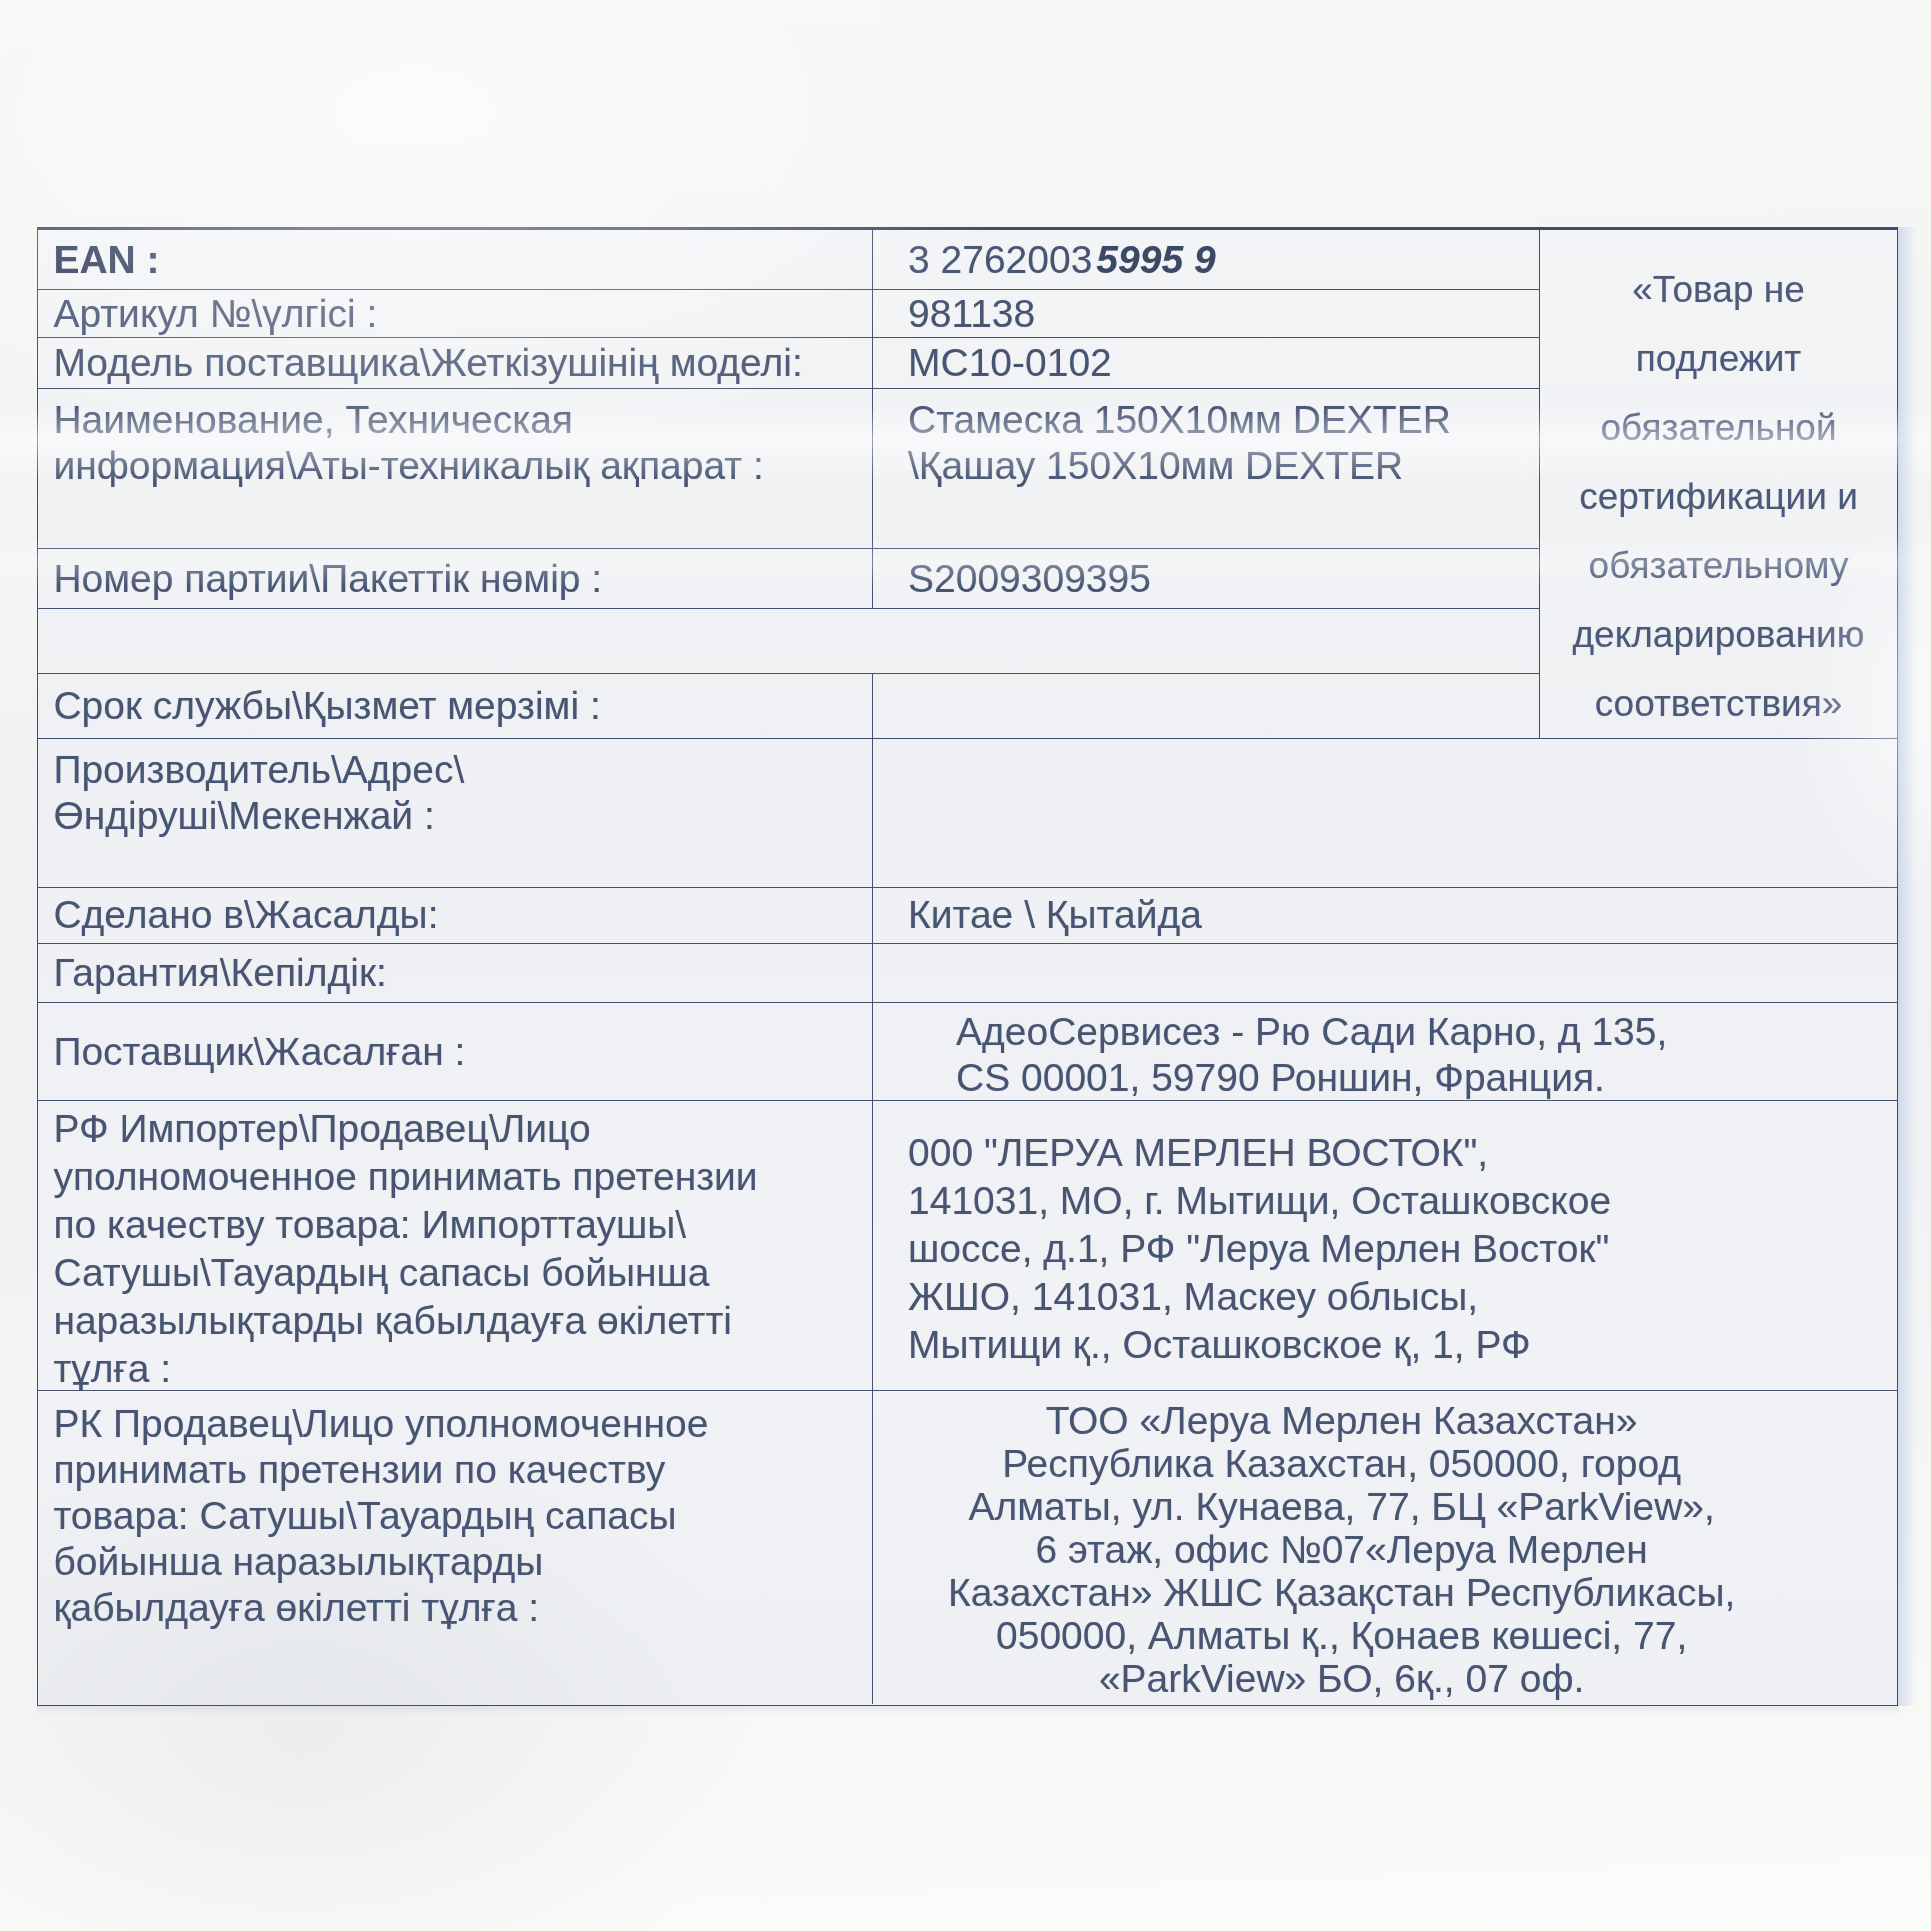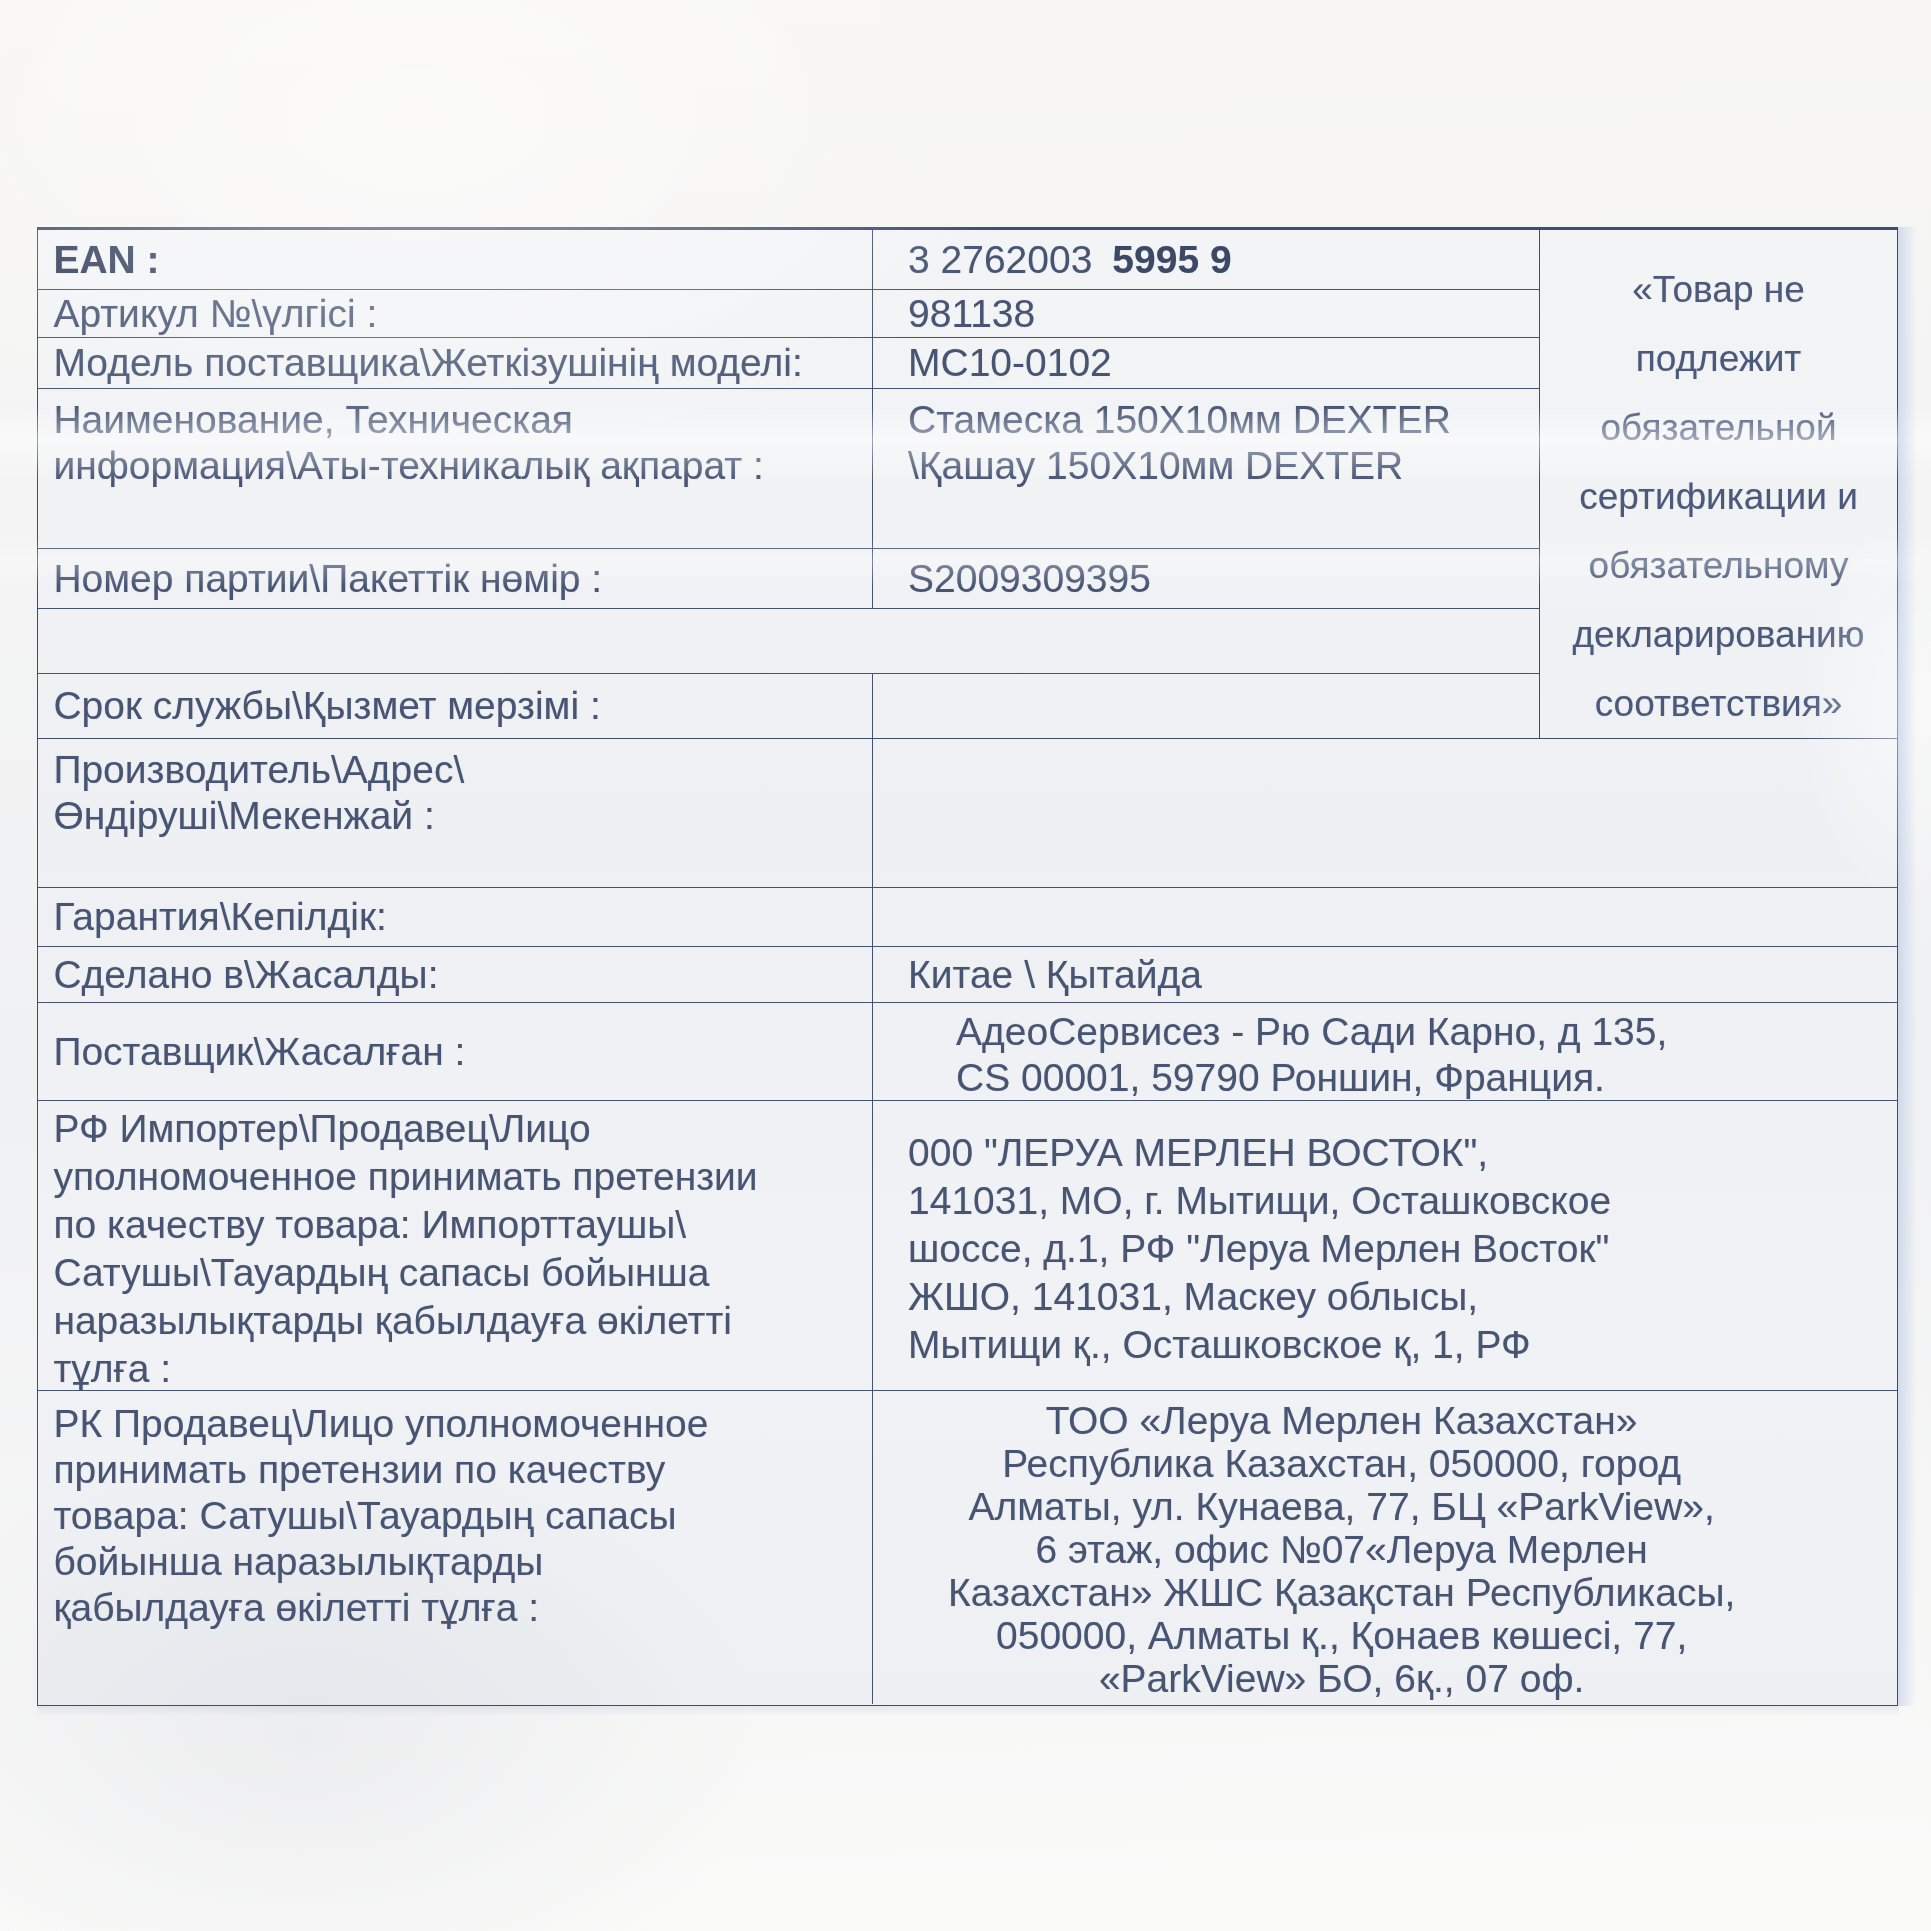--- a/index.html
+++ b/index.html
@@ -28,21 +28,21 @@
     width:835px;border-right:1.9px solid #44536f;
     padding:3.9px 7.7px 3.9px 15.4px;display:flex;align-items:center;
     white-space:pre-line;
   }
   .val{
     flex:1;padding:3.9px 9.7px 3.9px 35px;display:flex;align-items:center;
     white-space:pre-line;
   }
   .top .lbl,.top .val{align-items:flex-start;padding-top:7.7px;}
   .bold{font-weight:bold;color:#2f3c58;}
-  .ean-b{font-weight:bold;margin-left:20px;color:#3b4965;}
+  .ean-b{font-weight:bold;margin-left:4px;color:#3b4965;font-style:italic;}
   .cert{
     flex:1;border-left:1.9px solid #3e4d6b;
     padding:25px 5.8px 0 5.8px;text-align:center;
     white-space:pre-line;line-height:69px;font-size:37px;color:#4b597a;
   }
   
   .r0{height:60px;} .r1{height:48px;} .r2{height:51px;} .r3{height:160px;}
   .r4{height:60px;} .r5{height:65px;}
   .r7{height:154px;} .r8{height:58px;} .r9{height:62px;} .r10{height:98px;gap:48px;}
   .r11{height:290px;align-items:center;}
@@ -124,28 +124,28 @@
 соответствия»</div>
     </div>
 
     <div class="botblock">
 
       <div class="row r7 top">
         <div class="lbl">Производитель\Адрес\
 Өндіруші\Мекенжай  :</div>
       </div>
 
+      <div class="row r8">
+        <div class="lbl">Сделано в\Жасалды:</div>
+        <div class="val">Китае \ Қытайда</div>
+      </div>
+
       <div class="row r9">
         <div class="lbl">Гарантия\Кепілдік:</div>
         <div class="val"></div>
-      </div>
-
-      <div class="row r8">
-        <div class="lbl">Сделано в\Жасалды:</div>
-        <div class="val">Китае \ Қытайда</div>
       </div>
 
       <div class="row r10">
         <div class="lbl">Поставщик\Жасалған :</div>
         <div class="val">АдеоСервисез - Рю Сади Карно, д 135,
 CS 00001, 59790 Роншин, Франция.</div>
       </div>
 
       <div class="row r11">
         <div class="lbl">РФ Импортер\Продавец\Лицо

